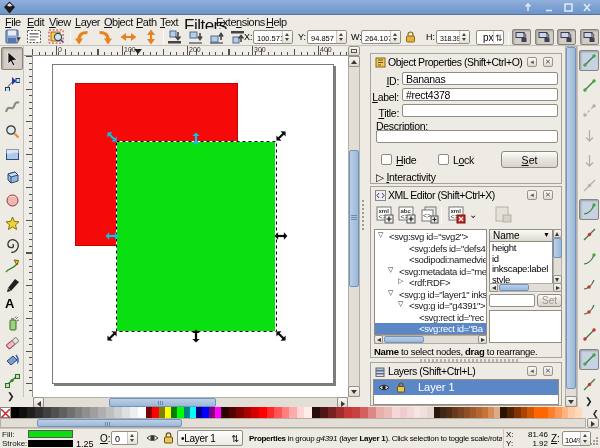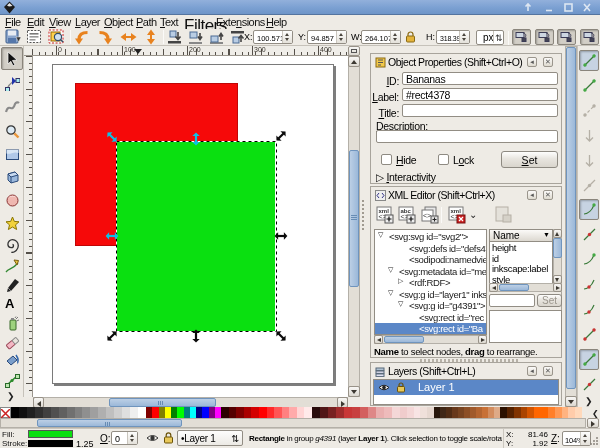--- a/index.html
+++ b/index.html
@@ -704,21 +704,21 @@
       </div>
 <svg class="abs" style="left:146px;top:3px" width="13" height="12" viewBox="0 0 13 12">
         <path d="M1 6 Q6.5 1 12 6 Q6.5 11 1 6 Z" fill="#f4f2ee" stroke="#333"></path>
         <circle cx="6.5" cy="6" r="2.2" fill="#333"></circle>
       </svg>
 <svg class="abs" style="left:163px;top:3px" width="11" height="12" viewBox="0 0 11 12">
         <rect x="1.5" y="5" width="8" height="6" rx="1" fill="#e8c85a" stroke="#6a5208"></rect>
         <path d="M3.2 5 V3.2 a2.3 2.3 0 0 1 4.6 0 V5" fill="none" stroke="#6a5208" stroke-width="1.2"></path>
       </svg>
 <div class="field" style="left:177px;top:1px;width:66px;height:16px;font-size:10px;padding-top:2px;background:linear-gradient(#fdfdfc,#eceae5);">•Layer 1<span style="position:absolute;right:3px;top:2px;font-size:9.5px;">⇅</span></div>
-<div class="abs" style="left:249px;top:5px;font-size:8px;letter-spacing:-0.28px;white-space:nowrap;width:253px;overflow:hidden;"><b>Rectangle</b> in group <i>g4391</i> (layer <b>Layer 1</b>). Click selection to toggle scale/rotatio.</div>
+<div class="abs" style="left:249px;top:5px;font-size:8px;letter-spacing:-0.28px;white-space:nowrap;width:253px;overflow:hidden;"><b>Properties</b> in group <i>g4391</i> (layer <b>Layer 1</b>). Click selection to toggle scale/rotatio.</div>
 <div class="abs" style="left:503px;top:0px;width:1px;height:20px;background:#cac6be;"></div>
 <div class="abs" style="left:506px;top:1px;font-size:8px;">X:</div>
 <div class="abs" style="left:506px;top:10px;font-size:8px;">Y:</div>
 <div class="abs" style="left:521px;top:1px;width:27px;font-size:8px;text-align:right;">81.46</div>
 <div class="abs" style="left:521px;top:10px;width:27px;font-size:8px;text-align:right;">1.92</div>
 <div class="abs" style="left:551px;top:4px;font-size:10px;"><span class="u">Z</span>:</div>
 <div class="spin" style="left:562px;top:2px;width:29px;height:15px;">
         <span class="v" style="font-size:7.5px;top:4px;left:2px;letter-spacing:-0.2px;">104%</span>
         <span class="a"></span>
       </div>

